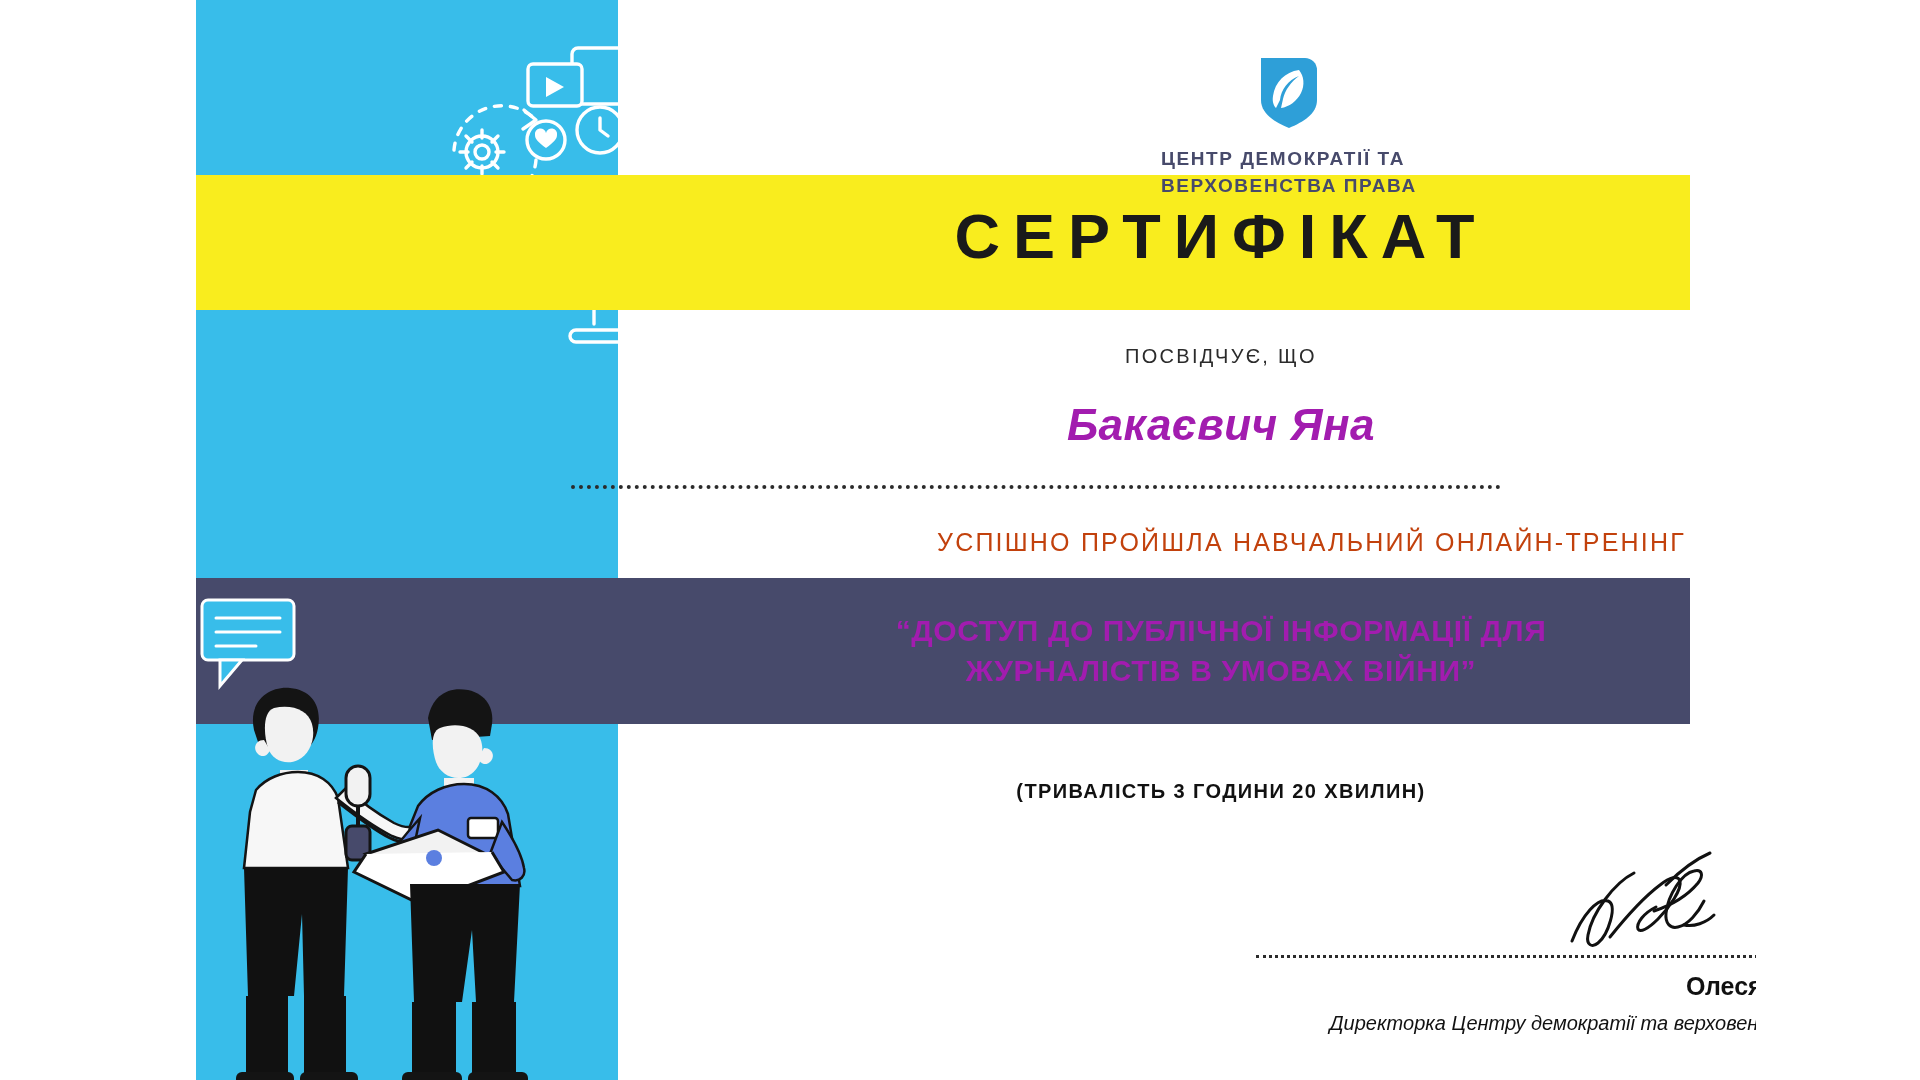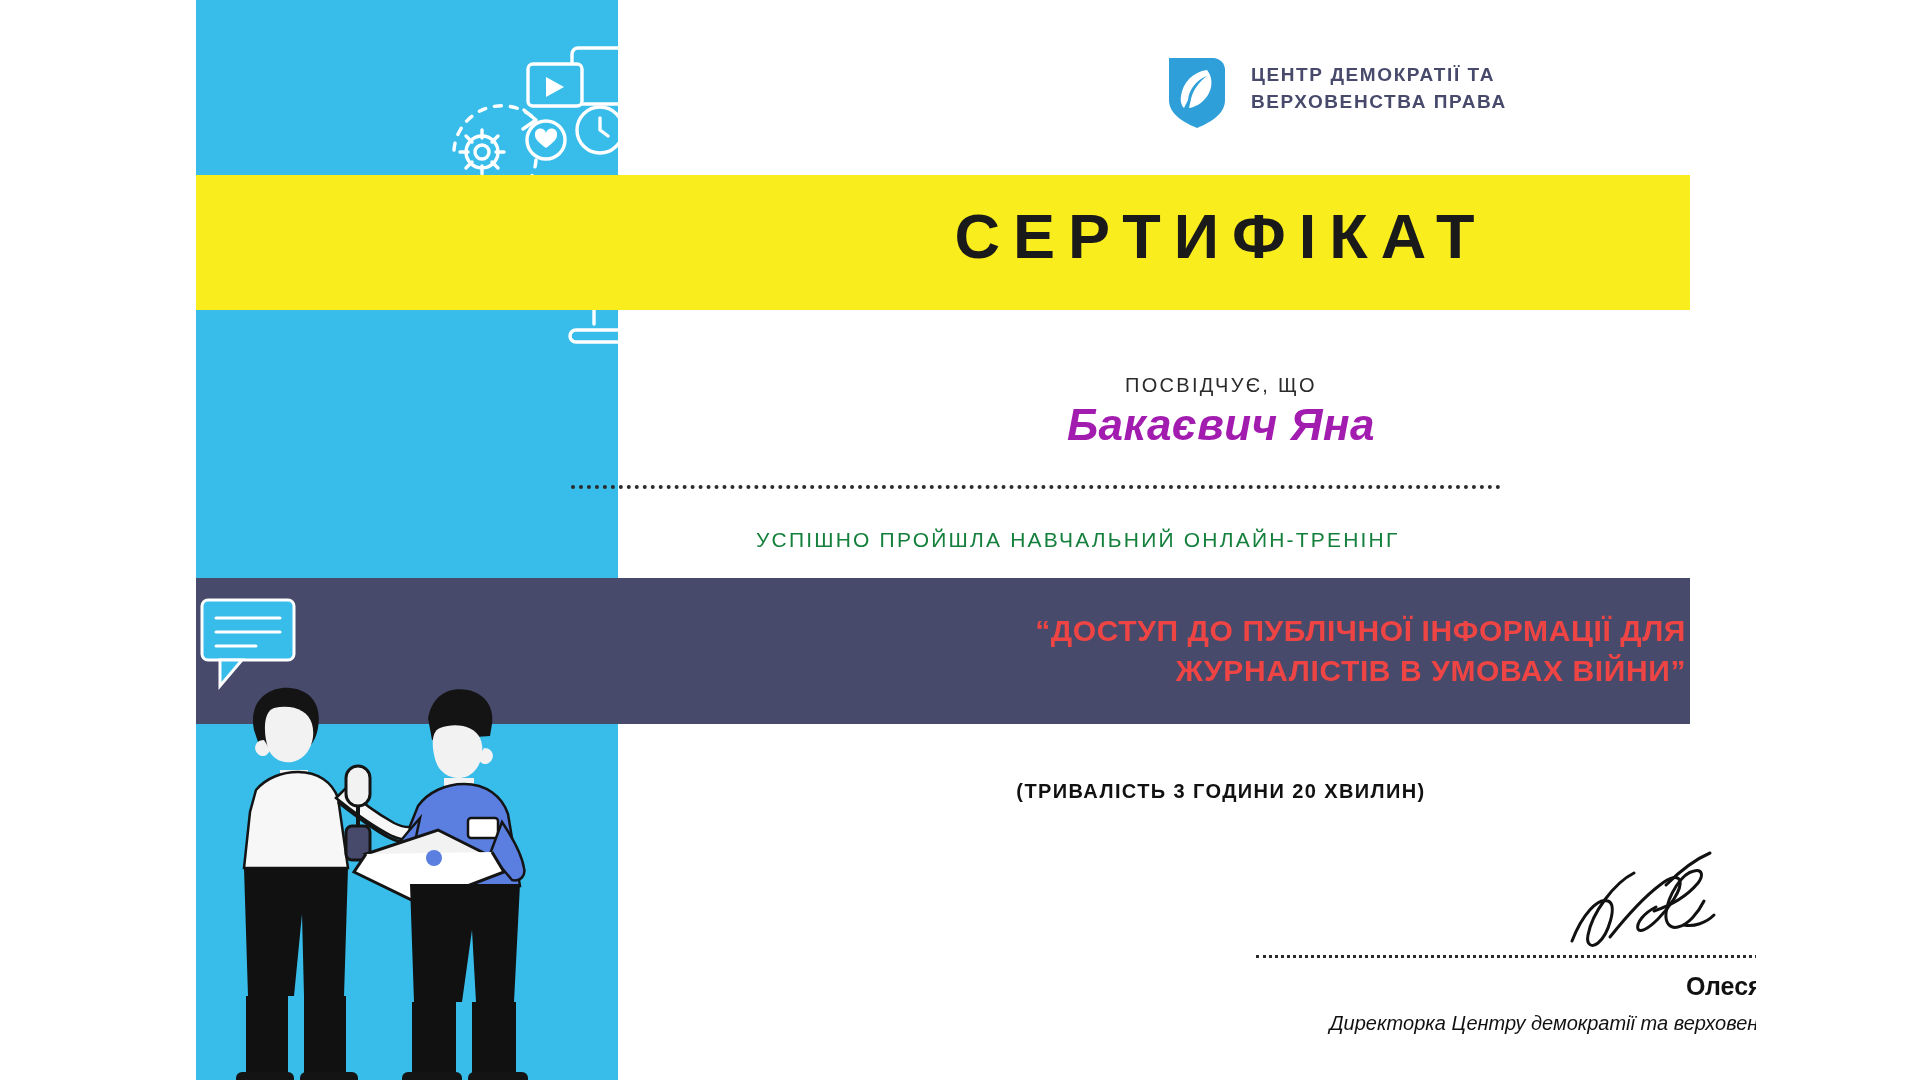--- a/index.html
+++ b/index.html
@@ -73,37 +73,38 @@
     left: 0; top: 578px;
     width: 1494px; height: 146px;
     background: #474a6b;
     z-index: 6;
   }
   .course-text {
     position: absolute;
     left: 560px; top: 578px;
     width: 930px; height: 146px;
     display: flex; flex-direction: column;
-    align-items: flex-end; justify-content: center;
-    color: #ef4444;
+    align-items: center; justify-content: center;
+    color: #a21caf;
     font-size: 30px;
     font-weight: 700;
     letter-spacing: 0.6px;
     line-height: 1.33;
     text-align: center;
     z-index: 7;
   }
   .course-text span { display: block; }
 
   
   .logo-wrap {
     position: absolute;
     left: 965px; top: 50px;
     display: flex; align-items: center; gap: 18px;
     z-index: 8;
+    flex-direction: column;
   }
   .logo-mark {
     width: 72px; height: 78px;
     position: relative;
   }
   .logo-text {
     color: #474a6b;
     font-size: 19px;
     font-weight: 700;
     letter-spacing: 1.6px;
@@ -112,21 +113,20 @@
   .logo-text span { display: block; }
 
   
   .attests {
     position: absolute;
     left: 560px; top: 345px; width: 930px;
     text-align: center;
     font-size: 20px;
     letter-spacing: 2.3px;
     color: #2b2b2b;
-    margin-top: 29px;
   }
   .recipient {
     position: absolute;
     left: 560px; top: 400px; width: 930px;
     text-align: center;
     font-size: 44px;
     font-style: italic;
     font-weight: 700;
     color: #a21caf;
     letter-spacing: 0.5px;
@@ -137,24 +137,24 @@
     width: 930px; height: 4px;
     border-bottom: 4px dotted #2b2b2b;
   }
   .dots-line.wide {
     left: 700px;
     width: 930px;
   }
   .passed {
     position: absolute;
     left: 560px; top: 528px; width: 930px;
-    text-align: left;
-    font-size: 21px;
+    text-align: right;
+    font-size: 25px;
     letter-spacing: 2.2px;
-    color: #15803d;
+    color: #c2410c;
   }
   .date-block {
     position: absolute;
     left: 560px; top: 770px; width: 930px;
     text-align: center;
     color: #111111;
   }
   .date-main {
     font-size: 27px; font-weight: 700; letter-spacing: 2.3px;
   }

